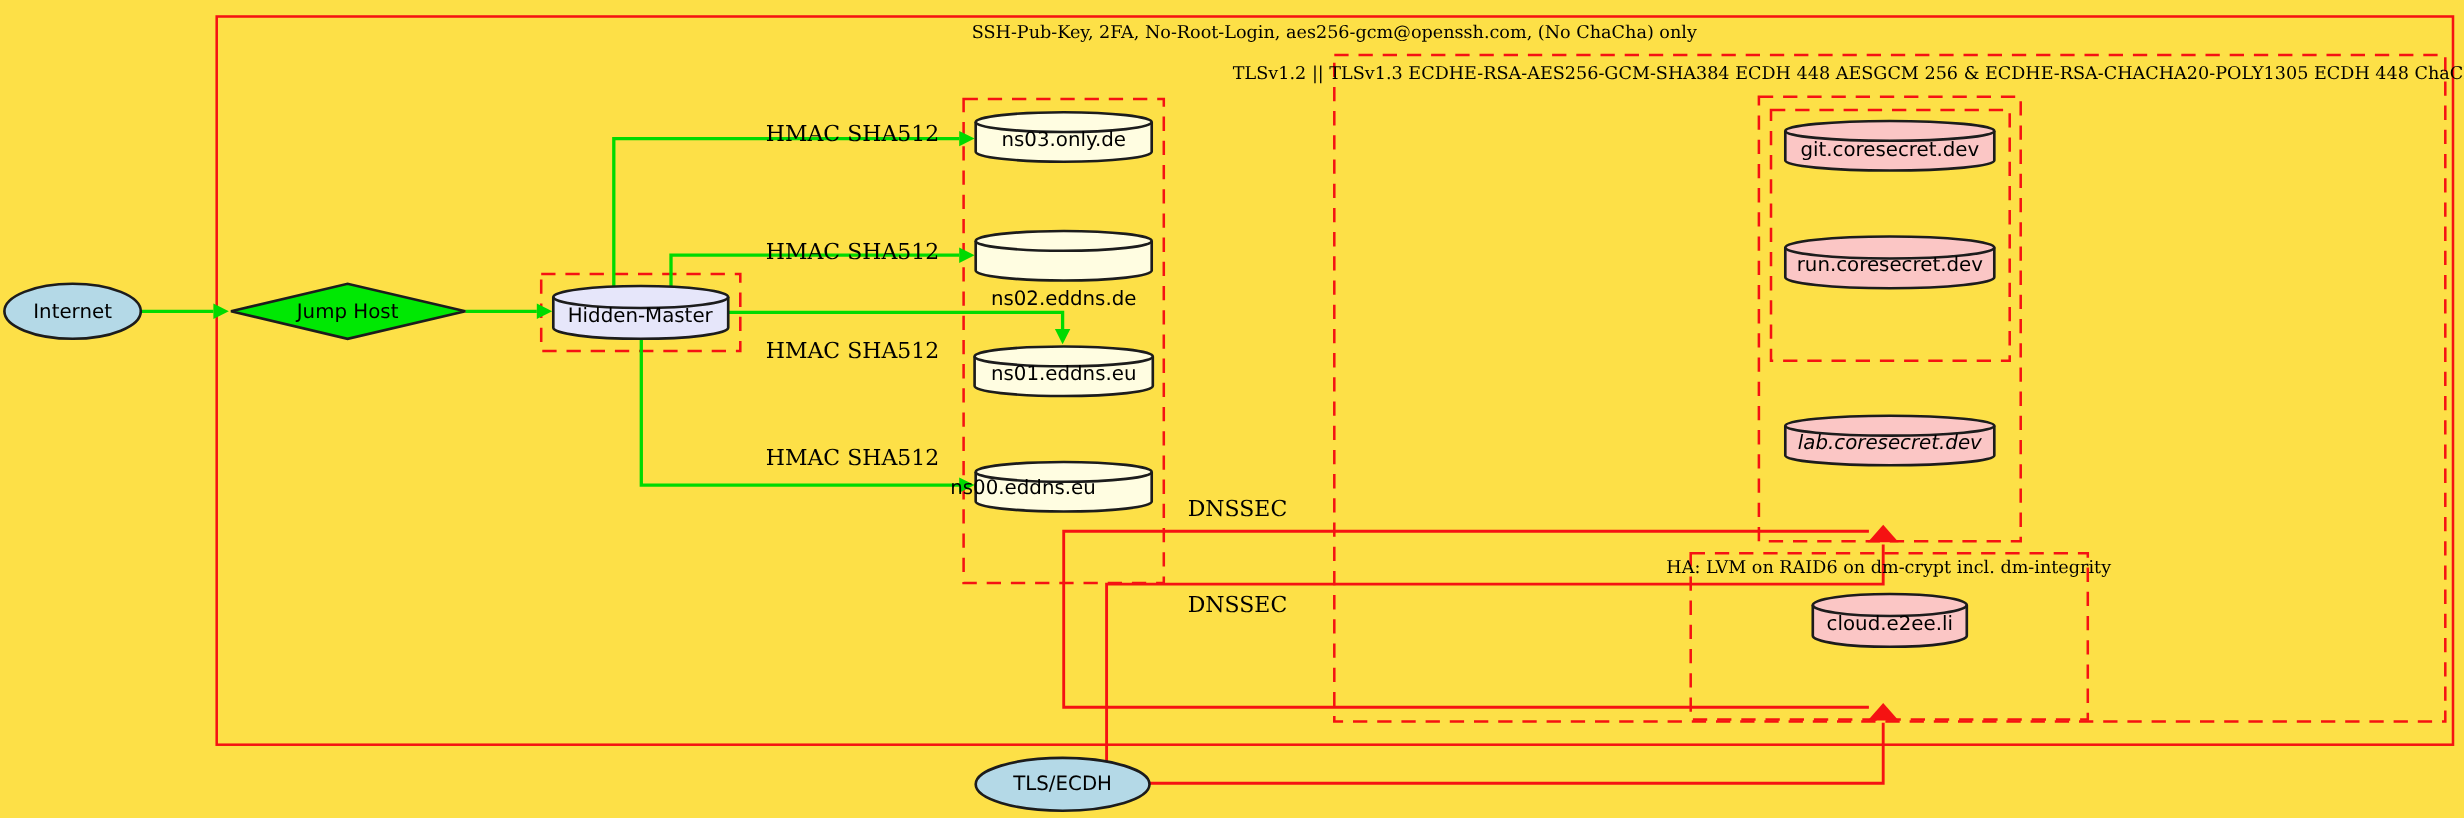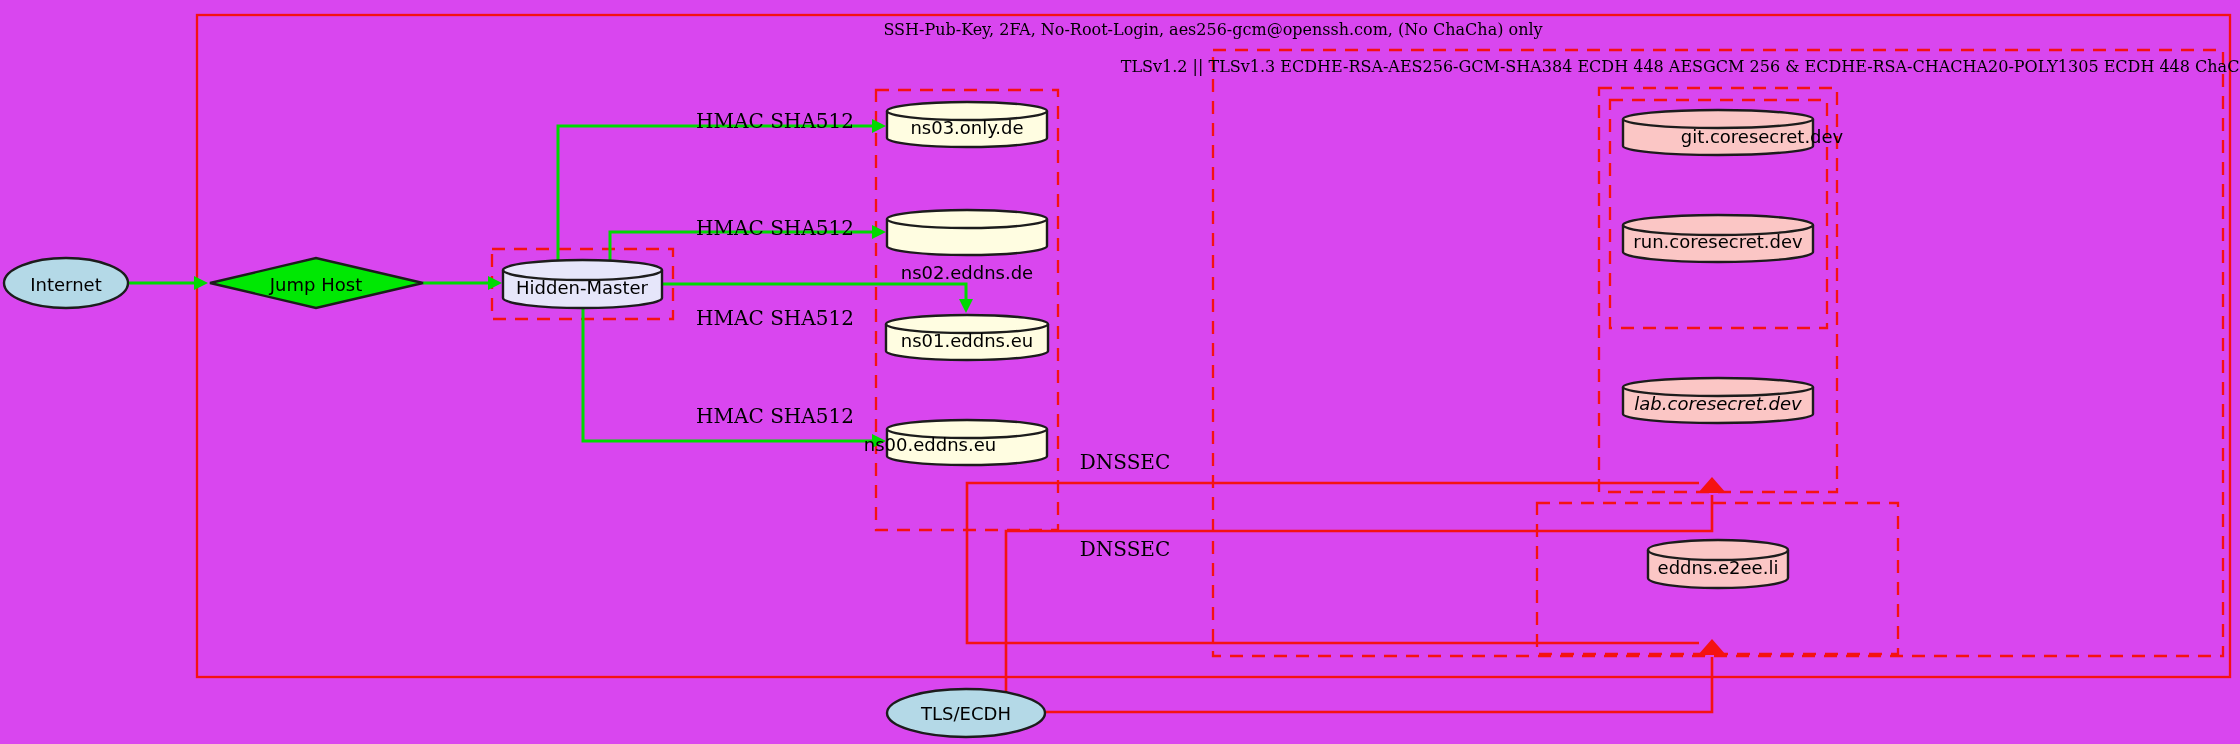--- a/index.html
+++ b/index.html
@@ -1,16 +1,16 @@
 <!DOCTYPE html>
 <html style="--red: #f51212; --green: #00da00; --diamond-green: #00e803; --node-yellow: #fffde1; --node-pink: #fbc6c5; --node-lavender: #e6e6fa; --node-blue: #b4d9e7;"><head>
 <meta charset="utf-8">
 <style>
   html,body{margin:0;padding:0;background:#ffffff;}
-  .canvas{position:relative;width:2240px;height:744px;background:#d946ef;overflow:hidden;}
+  .canvas{position:relative;width:2240px;height:744px;background:#fde047;overflow:hidden;}
   svg{position:absolute;left:0;top:0;}
   .lbl{position:absolute;transform:translate(-50%,-50%);white-space:nowrap;color:#000;line-height:1;}
   .sans{font:18px "DejaVu Sans", sans-serif;}
   .eserif{font:20px "DejaVu Serif", serif;}
   .cserif{font:16px "DejaVu Serif", serif;}
   .box{fill:none;stroke:var(--red);stroke-width:2.3;}
   .dashed{stroke-dasharray:13 9;}
   .gline{fill:none;stroke:var(--green);stroke-width:3;}
   .rline{fill:none;stroke:var(--red);stroke-width:2.6;}
   .garrow{fill:var(--green);stroke:none;}
@@ -79,34 +79,35 @@
     <path class="cyl f-pink" d="M1623,387 A95,9 0 0 1 1813,387 L1813,414 A95,9 0 0 1 1623,414 Z"></path>
     <path class="lid" d="M1623,387 A95,9 0 0 0 1813,387"></path>
     <path class="cyl f-pink" d="M1648,550 A70,10 0 0 1 1788,550 L1788,578 A70,10 0 0 1 1648,578 Z"></path>
     <path class="lid" d="M1648,550 A70,10 0 0 0 1788,550"></path>
 
     <ellipse class="f-ellipse" cx="966" cy="713" rx="79" ry="24"></ellipse>
   </svg>
 
   <div class="lbl cserif" style="left:1213px;top:29px;">SSH-Pub-Key, 2FA, No-Root-Login, aes256-gcm@openssh.com, (No ChaCha) only</div>
   <div class="lbl cserif" style="left:1718px;top:66px;">TLSv1.2 || TLSv1.3 ECDHE-RSA-AES256-GCM-SHA384 ECDH 448 AESGCM 256 &amp; ECDHE-RSA-CHACHA20-POLY1305 ECDH 448 ChaCha20 256</div>
+  <div class="lbl cserif" style="left:1717px;top:515px;">HA: LVM on RAID6 on dm-crypt incl. dm-integrity</div>
 
   <div class="lbl eserif" style="left:775px;top:121px;">HMAC SHA512</div>
   <div class="lbl eserif" style="left:775px;top:228px;">HMAC SHA512</div>
   <div class="lbl eserif" style="left:775px;top:318px;">HMAC SHA512</div>
   <div class="lbl eserif" style="left:775px;top:416px;">HMAC SHA512</div>
   <div class="lbl eserif" style="left:1125px;top:462px;">DNSSEC</div>
   <div class="lbl eserif" style="left:1125px;top:549px;">DNSSEC</div>
 
   <div class="lbl sans" style="left:66px;top:284px;">Internet</div>
   <div class="lbl sans" style="left:316px;top:284px;">Jump Host</div>
   <div class="lbl sans" style="left:582px;top:287px;">Hidden-Master</div>
   <div class="lbl sans" style="left:967px;top:127px;">ns03.only.de</div>
   <div class="lbl sans" style="left:967px;top:235px;margin-top:37px;">ns02.eddns.de</div>
   <div class="lbl sans" style="left:967px;top:340px;">ns01.eddns.eu</div>
   <div class="lbl sans" style="left:930px;top:444px;">ns00.eddns.eu</div>
-  <div class="lbl sans" style="left:1718px;top:136px;margin-left:44px;">git.coresecret.dev</div>
+  <div class="lbl sans" style="left:1718px;top:136px;">git.coresecret.dev</div>
   <div class="lbl sans" style="left:1718px;top:241px;">run.coresecret.dev</div>
   <div class="lbl sans" style="left:1718px;top:403px;font-style:italic;">lab.coresecret.dev</div>
-  <div class="lbl sans" style="left:1718px;top:567px;">eddns.e2ee.li</div>
+  <div class="lbl sans" style="left:1718px;top:567px;">cloud.e2ee.li</div>
   <div class="lbl sans" style="left:966px;top:713px;">TLS/ECDH</div>
 
 </div>
 
 </body></html>

